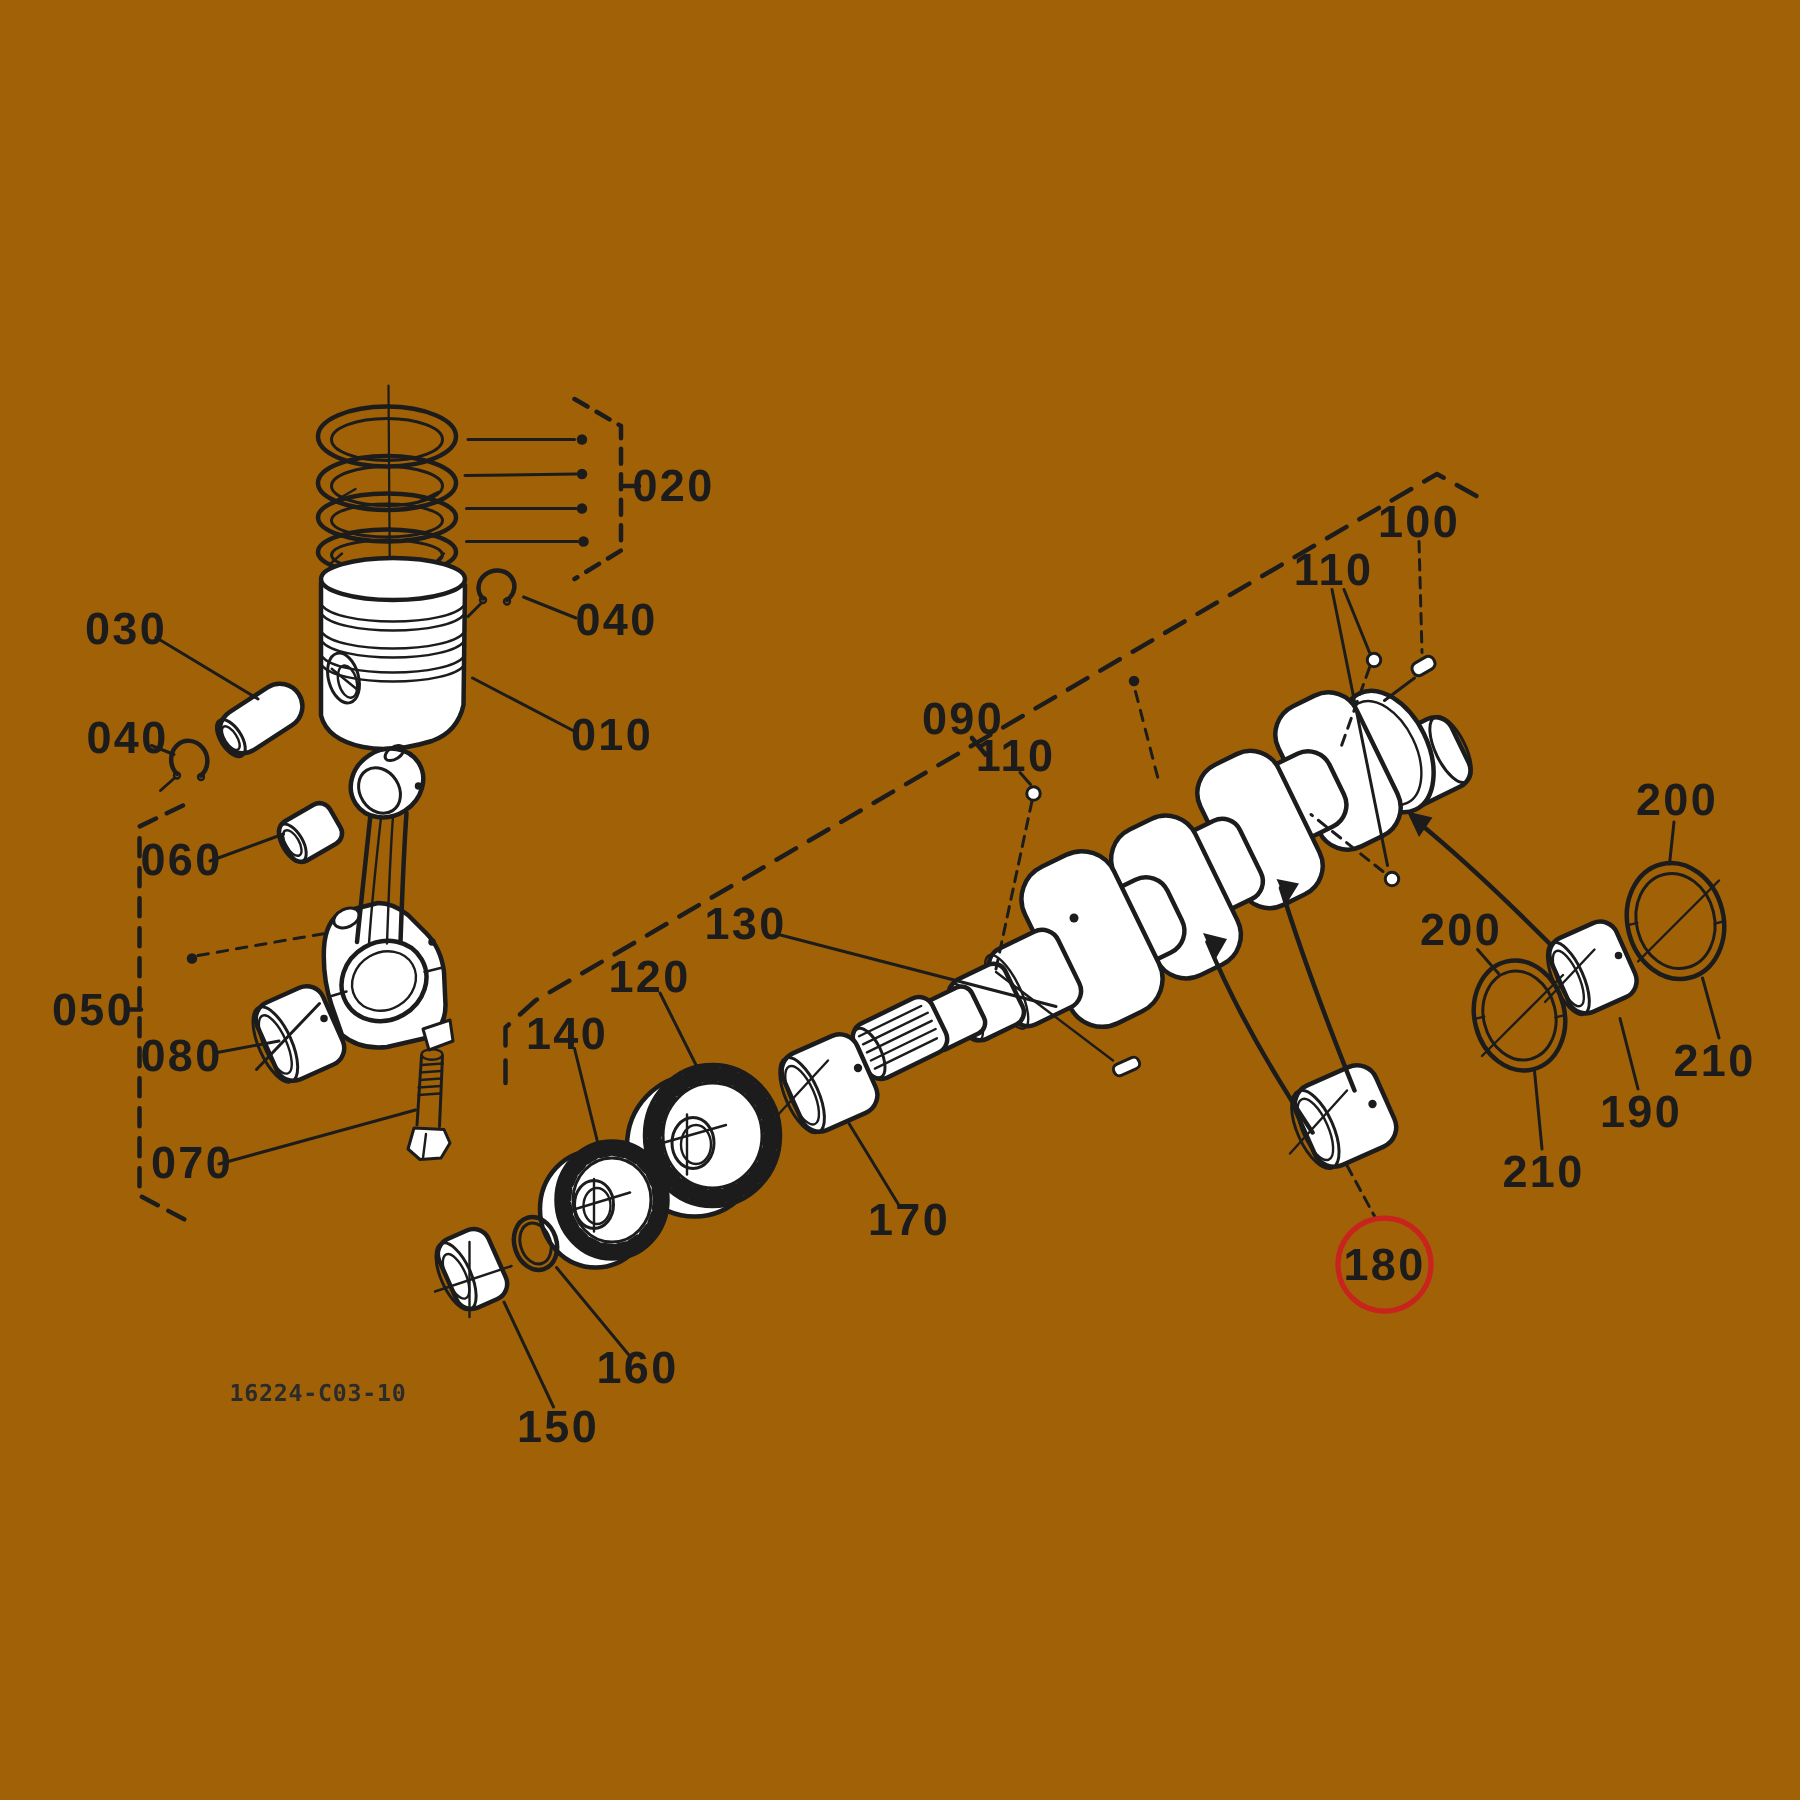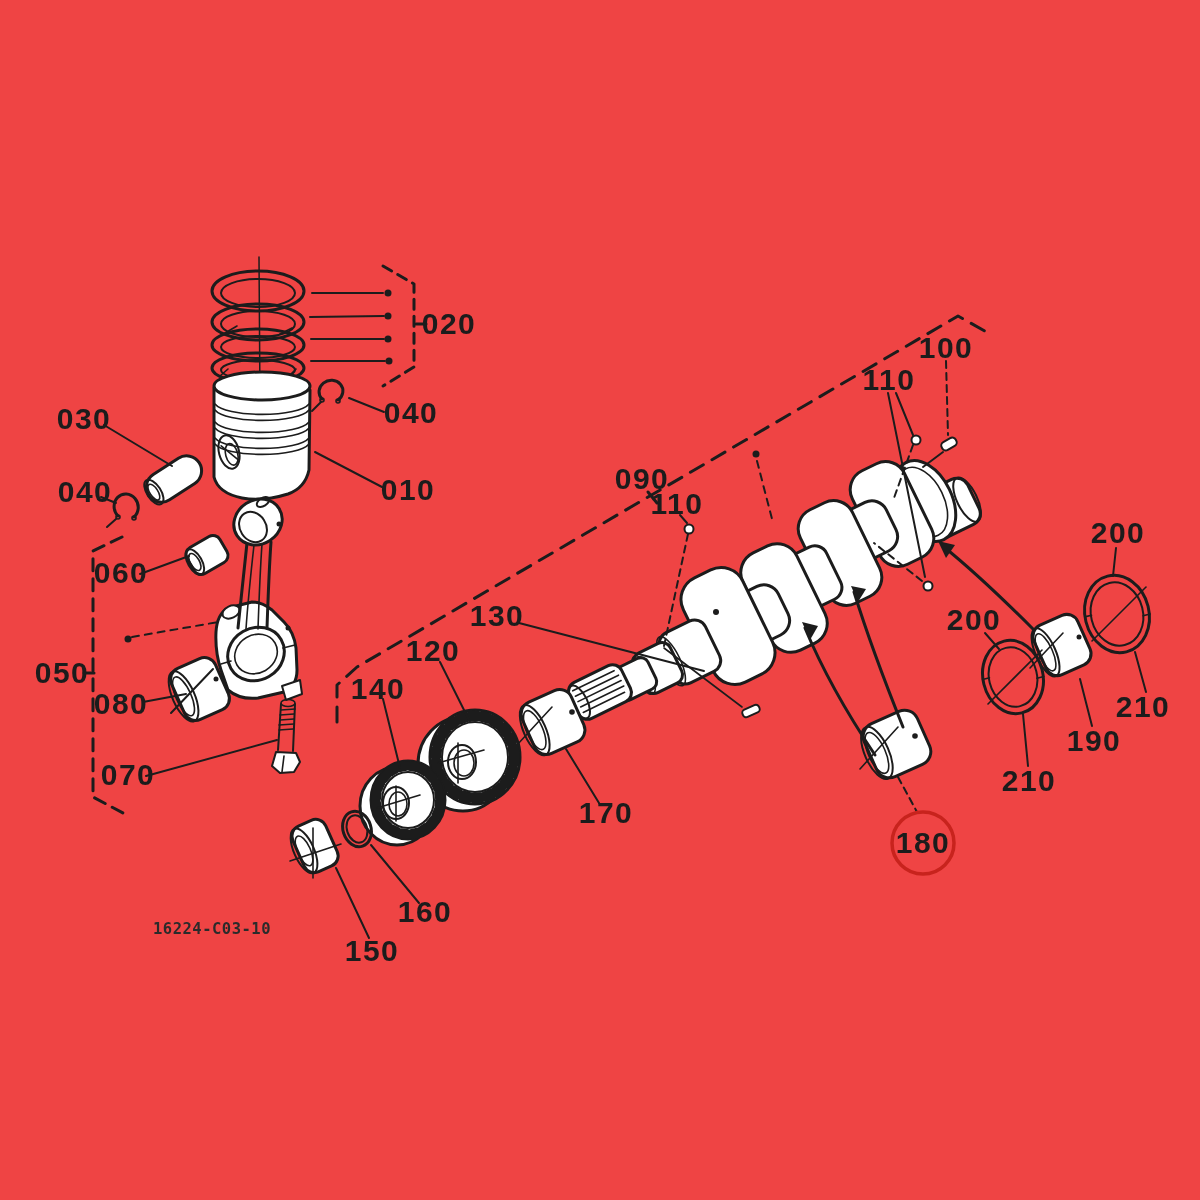--- a/index.html
+++ b/index.html
@@ -1,16 +1,16 @@
 <!DOCTYPE html>
 <html><head>
 <meta charset="utf-8">
 <style>
   html,body{margin:0;padding:0;background:#ffffff;}
-  .stage{position:relative;width:1200px;height:1200px;background:#ef4444;overflow:hidden;}
+  .stage{position:relative;width:1200px;height:1200px;background:#a16207;overflow:hidden;}
   svg{position:absolute;left:0;top:0;}
   svg text.callout{
     font-family:"Liberation Sans",sans-serif;
     font-size:30px;font-weight:600;letter-spacing:1.5px;
     fill:#1c1c1c;text-anchor:middle;cursor:pointer;
   }
   svg text.note{
     font-family:"DejaVu Sans Mono",monospace;
     font-size:15.5px;font-weight:700;letter-spacing:0.5px;
     fill:#2b2b2b;text-anchor:start;

